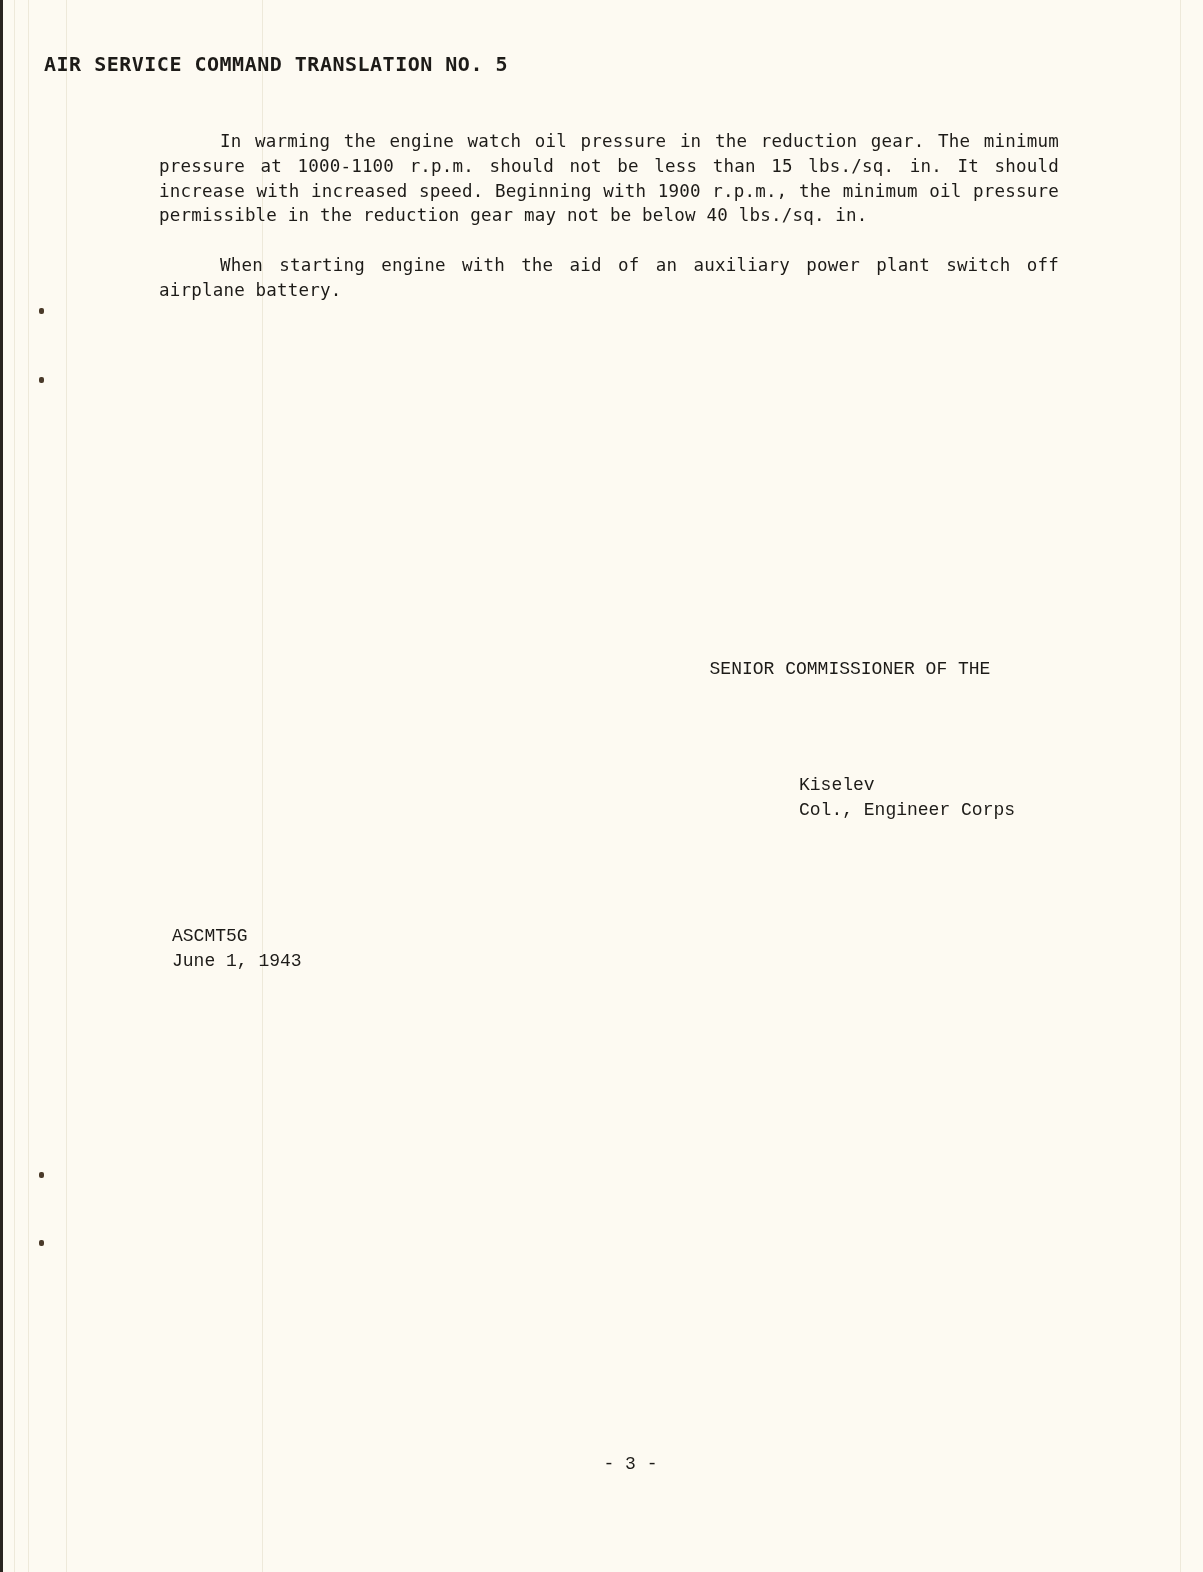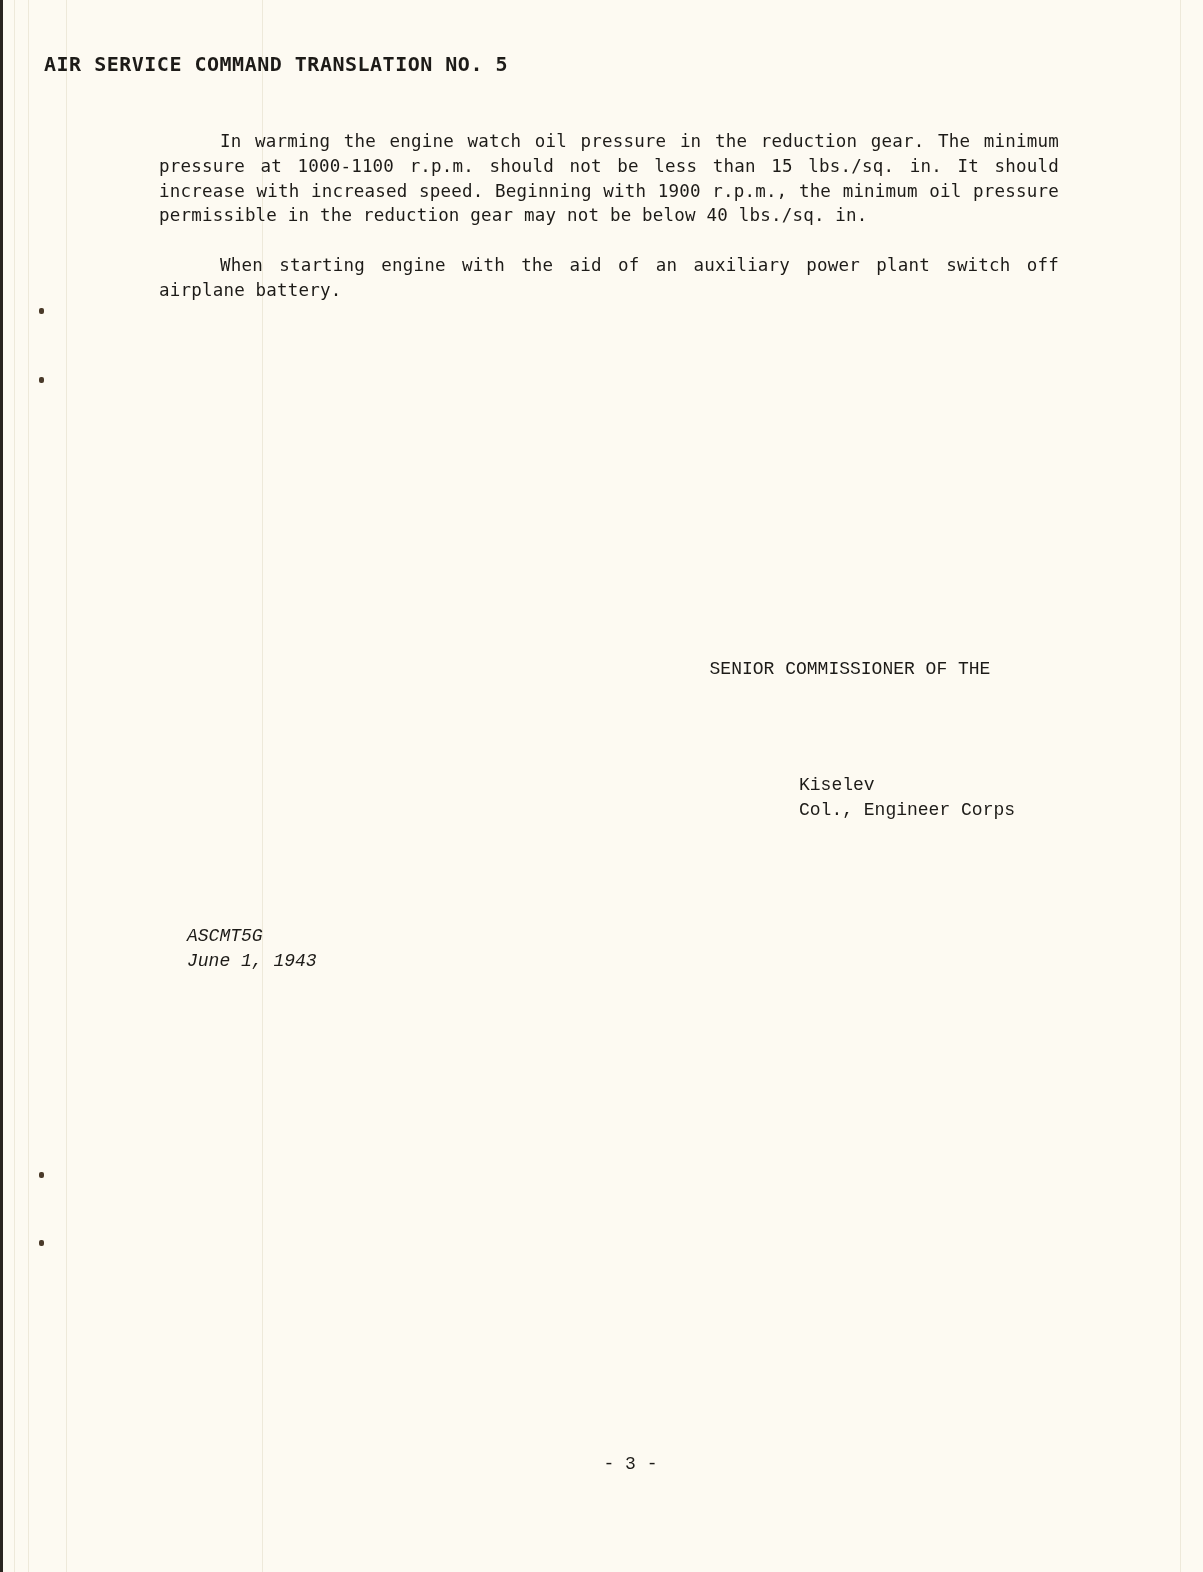--- a/index.html
+++ b/index.html
@@ -75,26 +75,25 @@
     .signer {
       position: absolute;
       left: 762px;
       font-family: "Liberation Mono", monospace;
       font-size: 18px;
       line-height: 25px;
       margin-left: 37px;
     }
     .ref {
       position: absolute;
-      left: 187px;
+      left: 172px;
       top: 924px;
       font-family: "Liberation Mono", monospace;
       font-size: 18px;
       line-height: 25px;
-      font-style: italic;
     }
     .page-number {
       position: absolute;
       top: 1454px;
       left: 0;
       width: 100%;
       text-align: center;
       padding-left: 58px;
       box-sizing: border-box;
       font-family: "Liberation Mono", monospace;

